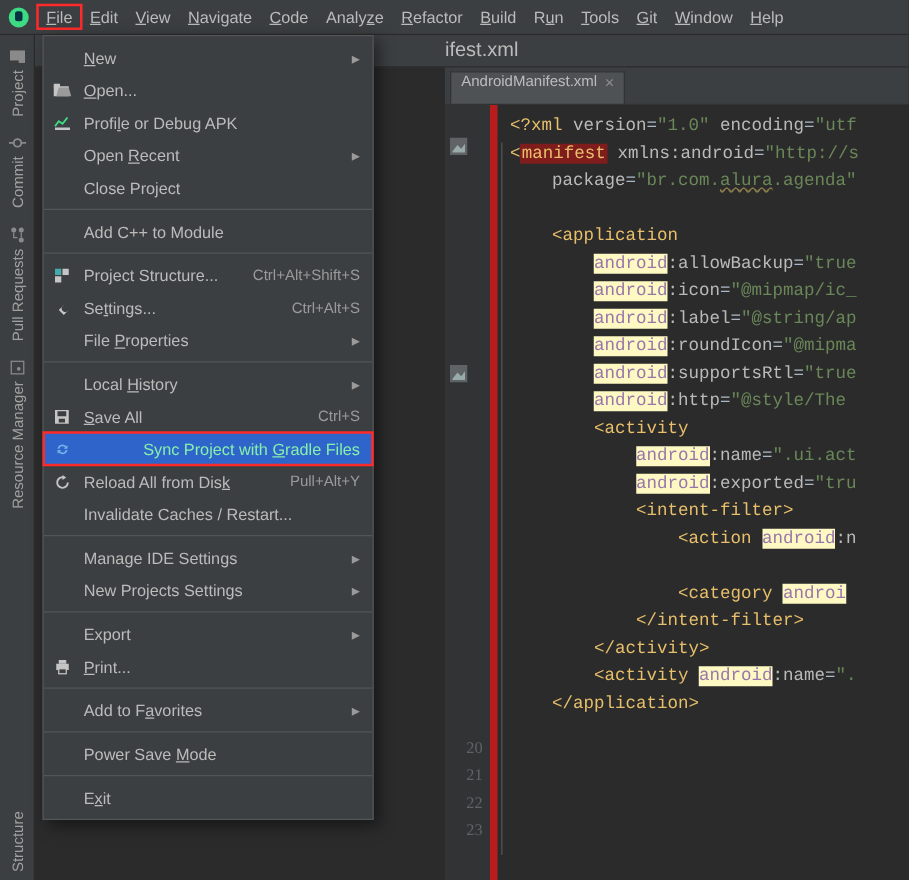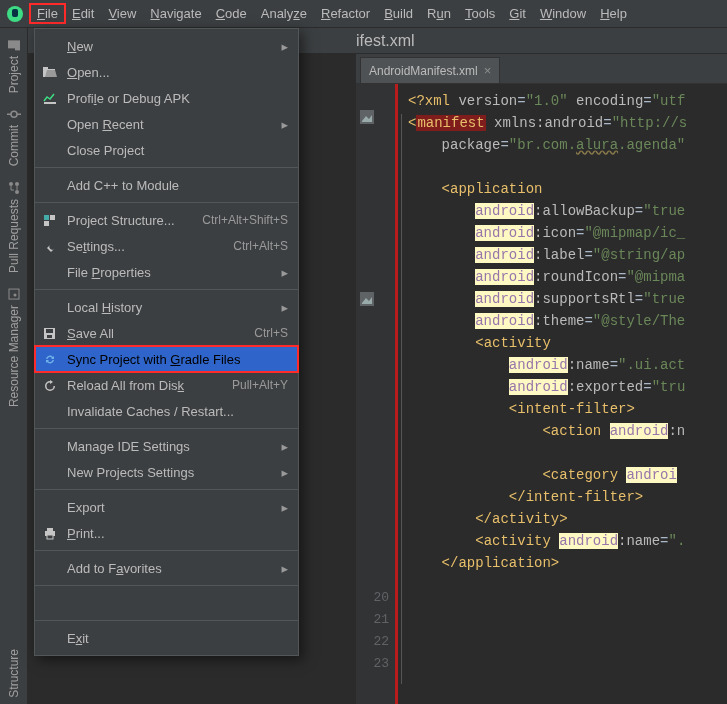--- a/index.html
+++ b/index.html
@@ -87,21 +87,21 @@
     align-items: center;
     height: 26px;
     padding: 0 10px 0 6px;
     color: #bbbbbb;
     position: relative;
   }
   .drow .dicon { width: 18px; height: 18px; flex: 0 0 18px; margin-right: 8px; display:flex;align-items:center;justify-content:center;}
   .drow .dlabel { flex: 1; white-space: nowrap; }
   .drow .dshort { color: #9a9a9a; font-size: 12px; }
   .drow .darrow { color: #9a9a9a; margin-left: 6px; }
-  .drow.selected { background: #2f65ca; color: #000000; outline: 2px solid #ff2a2a; outline-offset: -1px; }
+  .drow.selected { background: #2f65ca; color: #86efac; outline: 2px solid #ff2a2a; outline-offset: -1px; text-align: right; }
   .dsep { height: 1px; background: #515658; margin: 4px 0; }
   
   .editor-area {
     position: absolute;
     left: 356px; top: 54px;
     right: 0; bottom: 0;
     background: #2b2b2b;
     display: flex;
     flex-direction: column;
   }
@@ -121,36 +121,36 @@
     border-bottom: 1px solid #323232;
     padding-left: 4px;
   }
   .tab {
     height: 26px;
     background: #4e5254;
     border: 1px solid #323232;
     border-bottom: none;
     padding: 0 8px;
     display: flex;
-    align-items: center;
+    align-items: flex-start;
     gap: 6px;
     color: #bcbcbc;
     font-size: 12px;
   }
   .tab .close { color: #8e8e8e; font-size: 13px; }
   
   .code-wrap { flex:1; display:flex; overflow:hidden; }
   .gutter {
     width: 42px;
     background: #313335;
-    border-right: 3px solid #b91c1c;
+    border-right: 6px solid #b91c1c;
     padding-top: 506px;
     text-align: right;
     color: #606366;
-    font-family: Liberation Mono, monospace;
+    font-family: Liberation Serif, serif;
     font-size: 13px;
   }
   .gutter .ln { height: 22px; padding-right: 6px; }
   .code {
     flex: 1;
     padding: 6px 0 0 10px;
     font-family: Consolas, "Courier New", monospace;
     font-size: 14px;
     line-height: 22px;
     color: #a9b7c6;
@@ -375,20 +375,21 @@
     </div>
     <div class="dsep"></div>
     <div class="drow">
       <span class="dicon"></span>
       <span class="dlabel">Add to F<span class="underline">a</span>vorites</span>
       <span class="darrow">▸</span>
     </div>
     <div class="dsep"></div>
     <div class="drow">
       <span class="dicon"></span>
+      <span class="dlabel">Power Save <span class="underline">M</span>ode</span>
     </div>
     <div class="dsep"></div>
     <div class="drow">
       <span class="dicon"></span>
       <span class="dlabel">E<span class="underline">x</span>it</span>
     </div>
   </div>
 
 <div class="gutter-icons">
   <div class="gi">
@@ -422,21 +423,21 @@
     <div class="code" id="code"><div class="fold-line"></div><span class="t-pi">&lt;?</span><span class="t-tag">xml</span> <span class="t-attr">version</span><span class="t-eq">=</span><span class="t-str">"1.0"</span> <span class="t-attr">encoding</span><span class="t-eq">=</span><span class="t-str">"utf</span>
 <span class="t-tag">&lt;</span><span class="hl-manifest">manifest</span> <span class="t-attr">xmlns:android</span><span class="t-eq">=</span><span class="t-str">"http://s</span>
     <span class="t-attr">package</span><span class="t-eq">=</span><span class="t-str">"br.com.</span><span class="t-str underline-warn">alura</span><span class="t-str">.agenda"</span>
 
     <span class="t-tag">&lt;</span><span class="t-tag">application</span>
         <span class="t-ns">android</span><span class="t-attr">:allowBackup</span><span class="t-eq">=</span><span class="t-str">"true</span>
         <span class="t-ns">android</span><span class="t-attr">:icon</span><span class="t-eq">=</span><span class="t-str">"@mipmap/ic_</span>
         <span class="t-ns">android</span><span class="t-attr">:label</span><span class="t-eq">=</span><span class="t-str">"@string/ap</span>
         <span class="t-ns">android</span><span class="t-attr">:roundIcon</span><span class="t-eq">=</span><span class="t-str">"@mipma</span>
         <span class="t-ns">android</span><span class="t-attr">:supportsRtl</span><span class="t-eq">=</span><span class="t-str">"true</span>
-        <span class="t-ns">android</span><span class="t-attr">:theme</span><span class="t-eq">=</span><span class="t-str">"@style/The</span>
+        <span class="t-ns">android</span><span class="t-attr">:http</span><span class="t-eq">=</span><span class="t-str">"@style/The</span>
         <span class="t-tag">&lt;</span><span class="t-tag">activity</span>
             <span class="t-ns">android</span><span class="t-attr">:name</span><span class="t-eq">=</span><span class="t-str">".ui.act</span>
             <span class="t-ns">android</span><span class="t-attr">:exported</span><span class="t-eq">=</span><span class="t-str">"tru</span>
             <span class="t-tag">&lt;</span><span class="t-tag">intent-filter</span><span class="t-tag">&gt;</span>
                 <span class="t-tag">&lt;</span><span class="t-tag">action</span> <span class="t-ns">android</span><span class="t-attr">:n</span>
 
                 <span class="t-tag">&lt;</span><span class="t-tag">category</span> <span class="t-ns">androi</span>
             <span class="t-tag">&lt;/</span><span class="t-tag">intent-filter</span><span class="t-tag">&gt;</span>
         <span class="t-tag">&lt;/</span><span class="t-tag">activity</span><span class="t-tag">&gt;</span>
         <span class="t-tag">&lt;</span><span class="t-tag">activity</span> <span class="t-ns">android</span><span class="t-attr">:name</span><span class="t-eq">=</span><span class="t-str">".</span>

